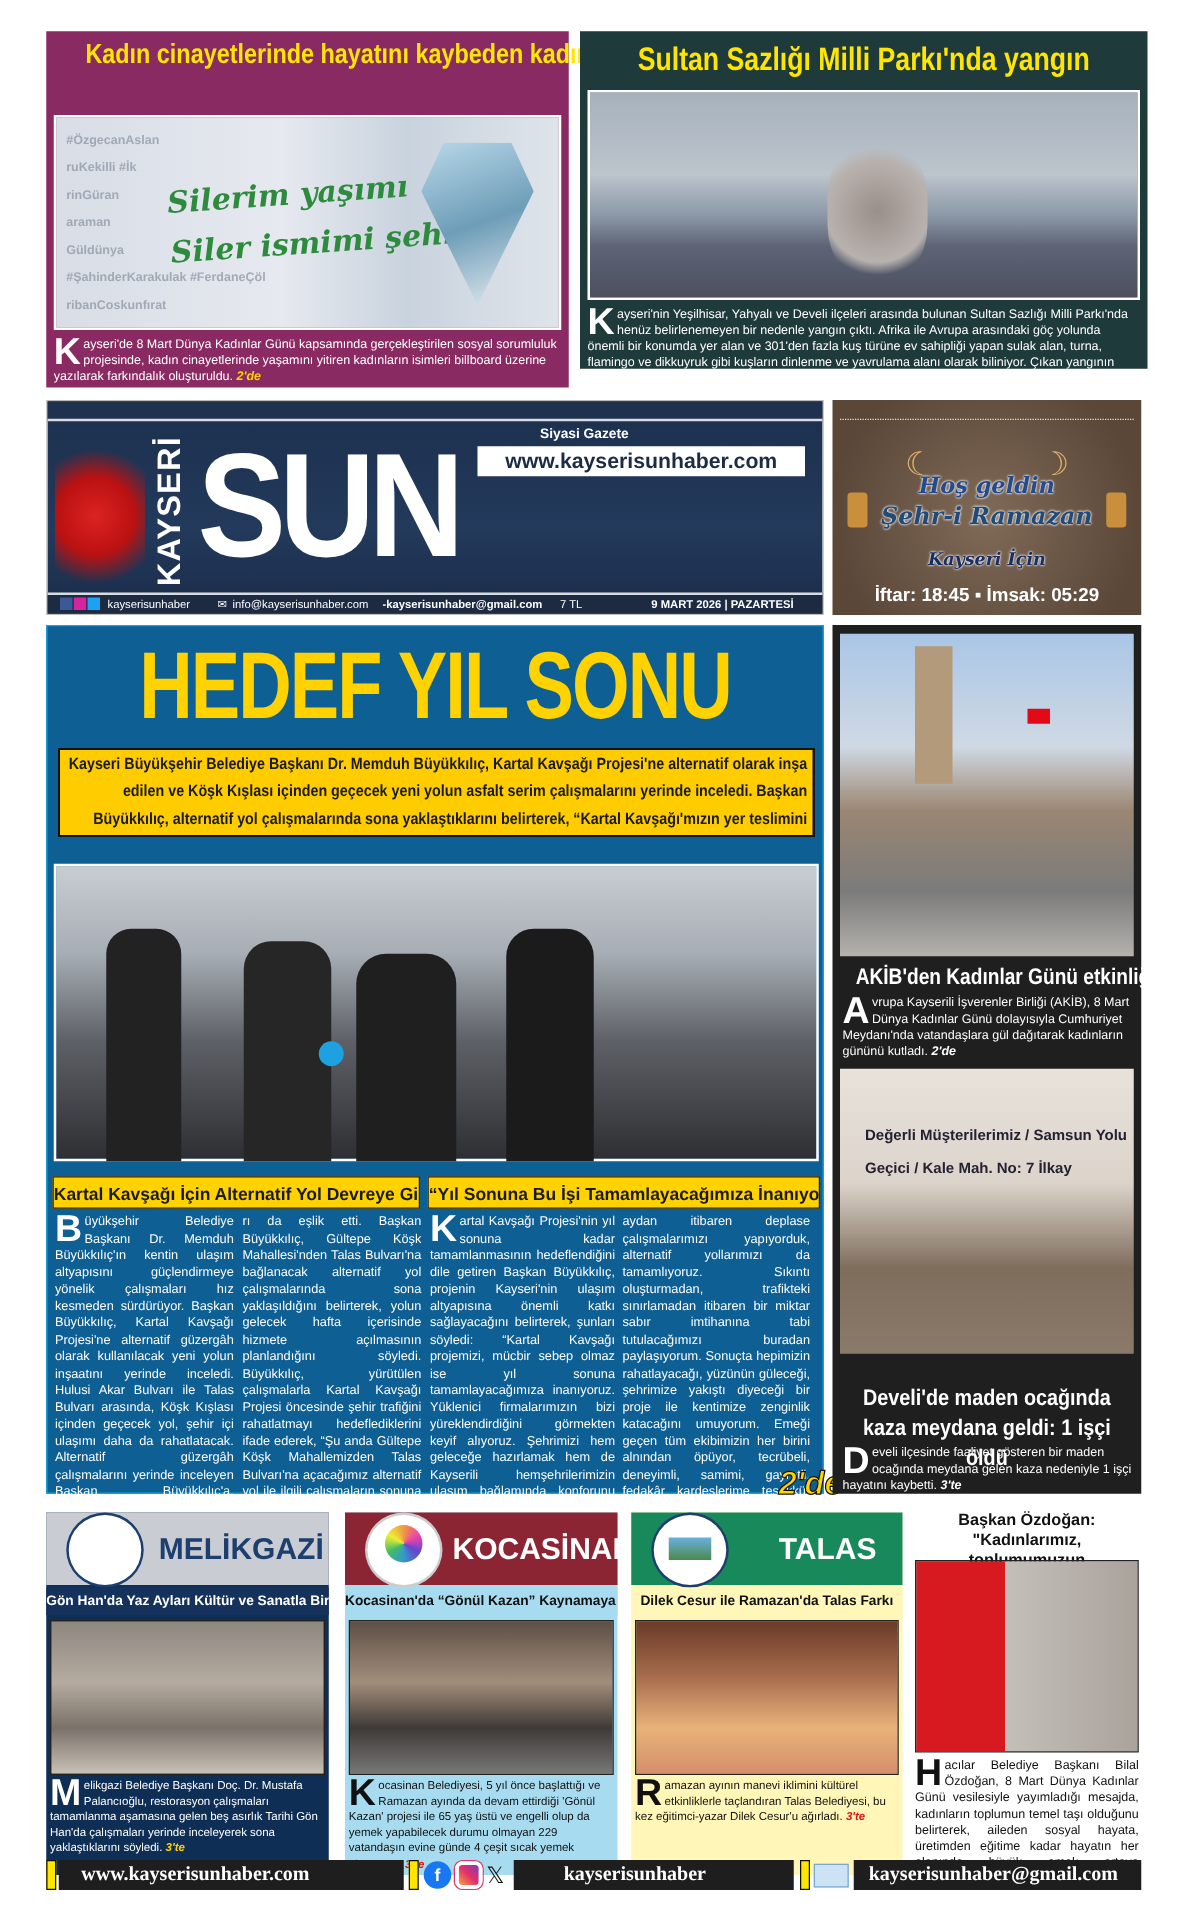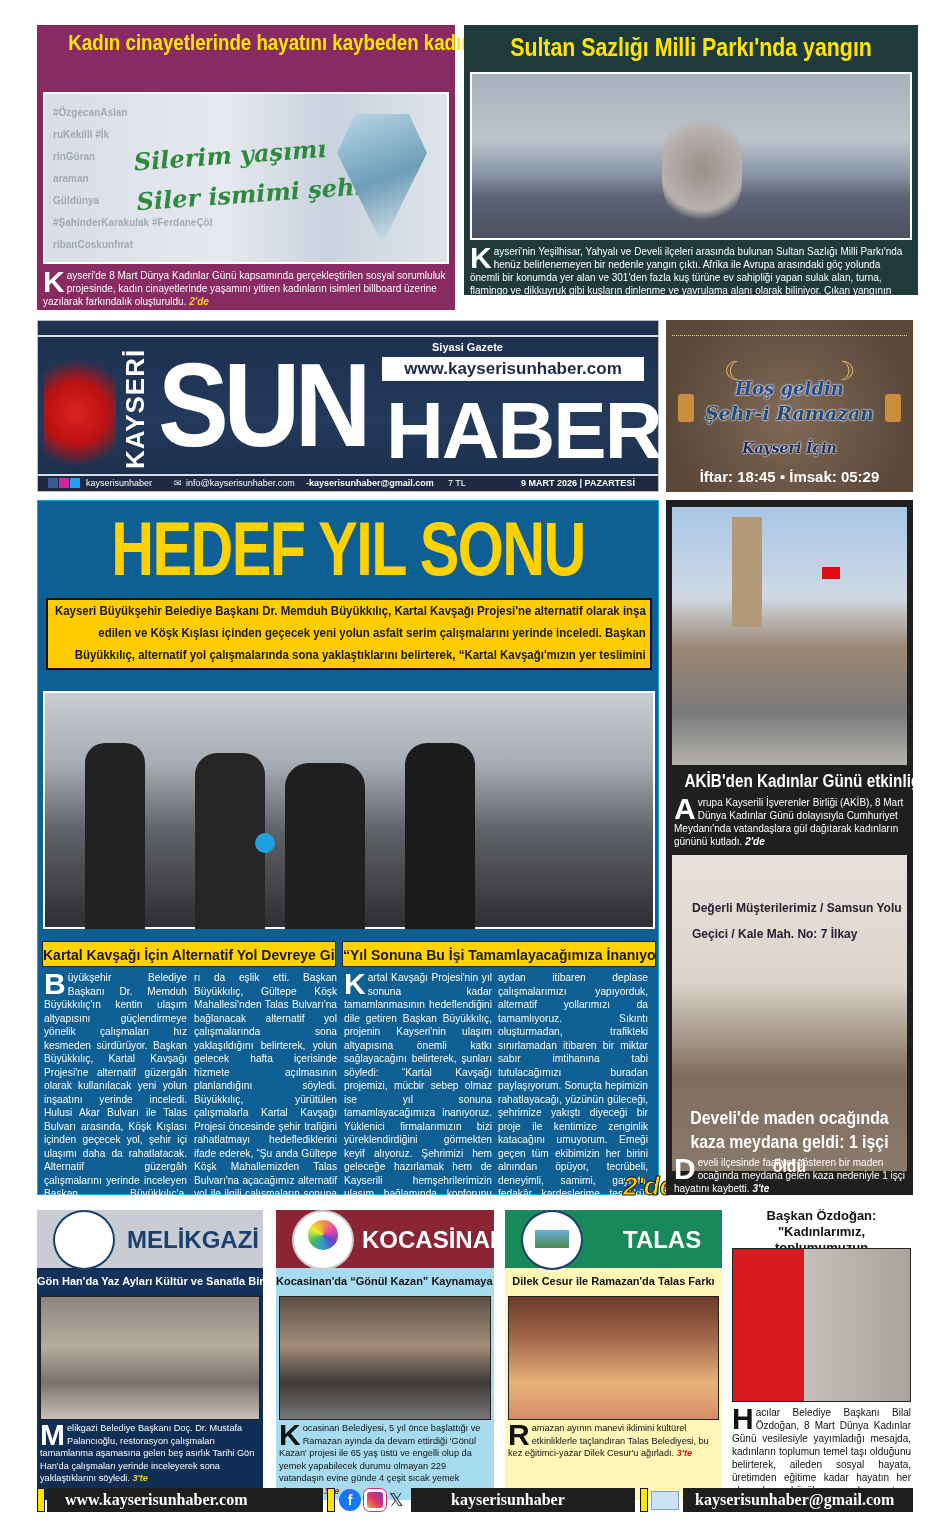--- a/index.html
+++ b/index.html
@@ -46,21 +46,21 @@
 #main .c1{left:6px;width:143px}
 #main .c2{left:156px;width:143px}
 #main .c3{left:306px;width:148px}
 #main .c4{left:460px;width:150px}
 #main .two{position:absolute;left:585px;top:670px;color:#ffd200;font-size:26px;font-weight:bold;font-style:italic;-webkit-text-stroke:1px #111}
 
 #right{left:666px;top:500px;width:247px;height:695px;background:#1f1f1f}
 #right .p1{position:absolute;left:6px;top:7px;width:235px;height:258px;background:linear-gradient(180deg,#a9c6e6 0%,#cfd9e4 35%,#9b8672 55%,#7b7b7b 80%,#b5b2ad 100%)}
 #right .h1{position:absolute;left:0;top:268px;width:100%;text-align:center;color:#fff;font-weight:bold;font-size:18px;line-height:26px;white-space:nowrap;transform:scaleX(0.85)}
 #right .t1{position:absolute;left:8px;top:296px;width:232px;color:#fff;font-size:10px;line-height:13px}
-#right .p2{position:absolute;left:6px;top:355px;width:235px;height:316px;background:linear-gradient(180deg,#e8e2db 0%,#dcd4cb 40%,#7f6d5c 70%,#8a7a6a 100%)}
+#right .p2{position:absolute;left:6px;top:355px;width:235px;height:228px;background:linear-gradient(180deg,#e8e2db 0%,#dcd4cb 40%,#7f6d5c 70%,#8a7a6a 100%)}
 #right .h2{position:absolute;left:0;top:606px;width:100%;text-align:center;color:#fff;font-weight:bold;font-size:18px;line-height:24px;transform:scaleX(0.88)}
 #right .t2{position:absolute;left:8px;top:656px;width:232px;color:#fff;font-size:10px;line-height:13px}
 
 .bx{position:absolute;top:1210px;height:290px}
 .bx .head{position:absolute;left:0;top:0;width:100%;height:58px}
 .bx .name{position:absolute;top:16px;font-weight:bold;font-size:24px}
 .bx .logo{position:absolute;left:16px;top:0px;width:62px;height:60px;border-radius:50%;background:#fff;border:2px solid #1d3f6e}
 .bx .sub{position:absolute;left:0;top:60px;width:100%;height:22px;font-weight:bold;font-size:11px;line-height:22px;text-align:center;white-space:nowrap;overflow:hidden}
 .bx .pic{position:absolute;left:3px;top:86px;width:calc(100% - 6px);height:124px;border:1px solid #222}
 .bx .txt{position:absolute;left:3px;top:212px;width:calc(100% - 6px);font-size:9.2px;line-height:12.5px}
@@ -125,21 +125,20 @@
   </div>
 </div>
 
 <div id="mast" class="abs">
   <div class="topbar"></div>
   <div class="flag"></div>
   <div class="kayseri">KAYSERİ</div>
   <div class="sun">SUN</div>
   <div class="siyasi">Siyasi Gazete</div>
   <div class="url">www.kayserisunhaber.com</div>
-  <div class="haber">HABER</div>
   <div class="bottombar">
     <span style="position:absolute;left:10px;top:2px;display:inline-flex;gap:1px">
       <span style="width:10px;height:10px;background:#3b5998;display:inline-block"></span>
       <span style="width:10px;height:10px;background:#d6249f;display:inline-block"></span>
       <span style="width:10px;height:10px;background:#1da1f2;display:inline-block"></span>
     </span>
     <span style="position:absolute;left:48px">kayserisunhaber</span>
     <span style="position:absolute;left:136px">✉</span>
     <span style="position:absolute;left:148px">info@kayserisunhaber.com</span>
     <span style="position:absolute;left:268px;font-weight:bold">-kayserisunhaber@gmail.com</span>

